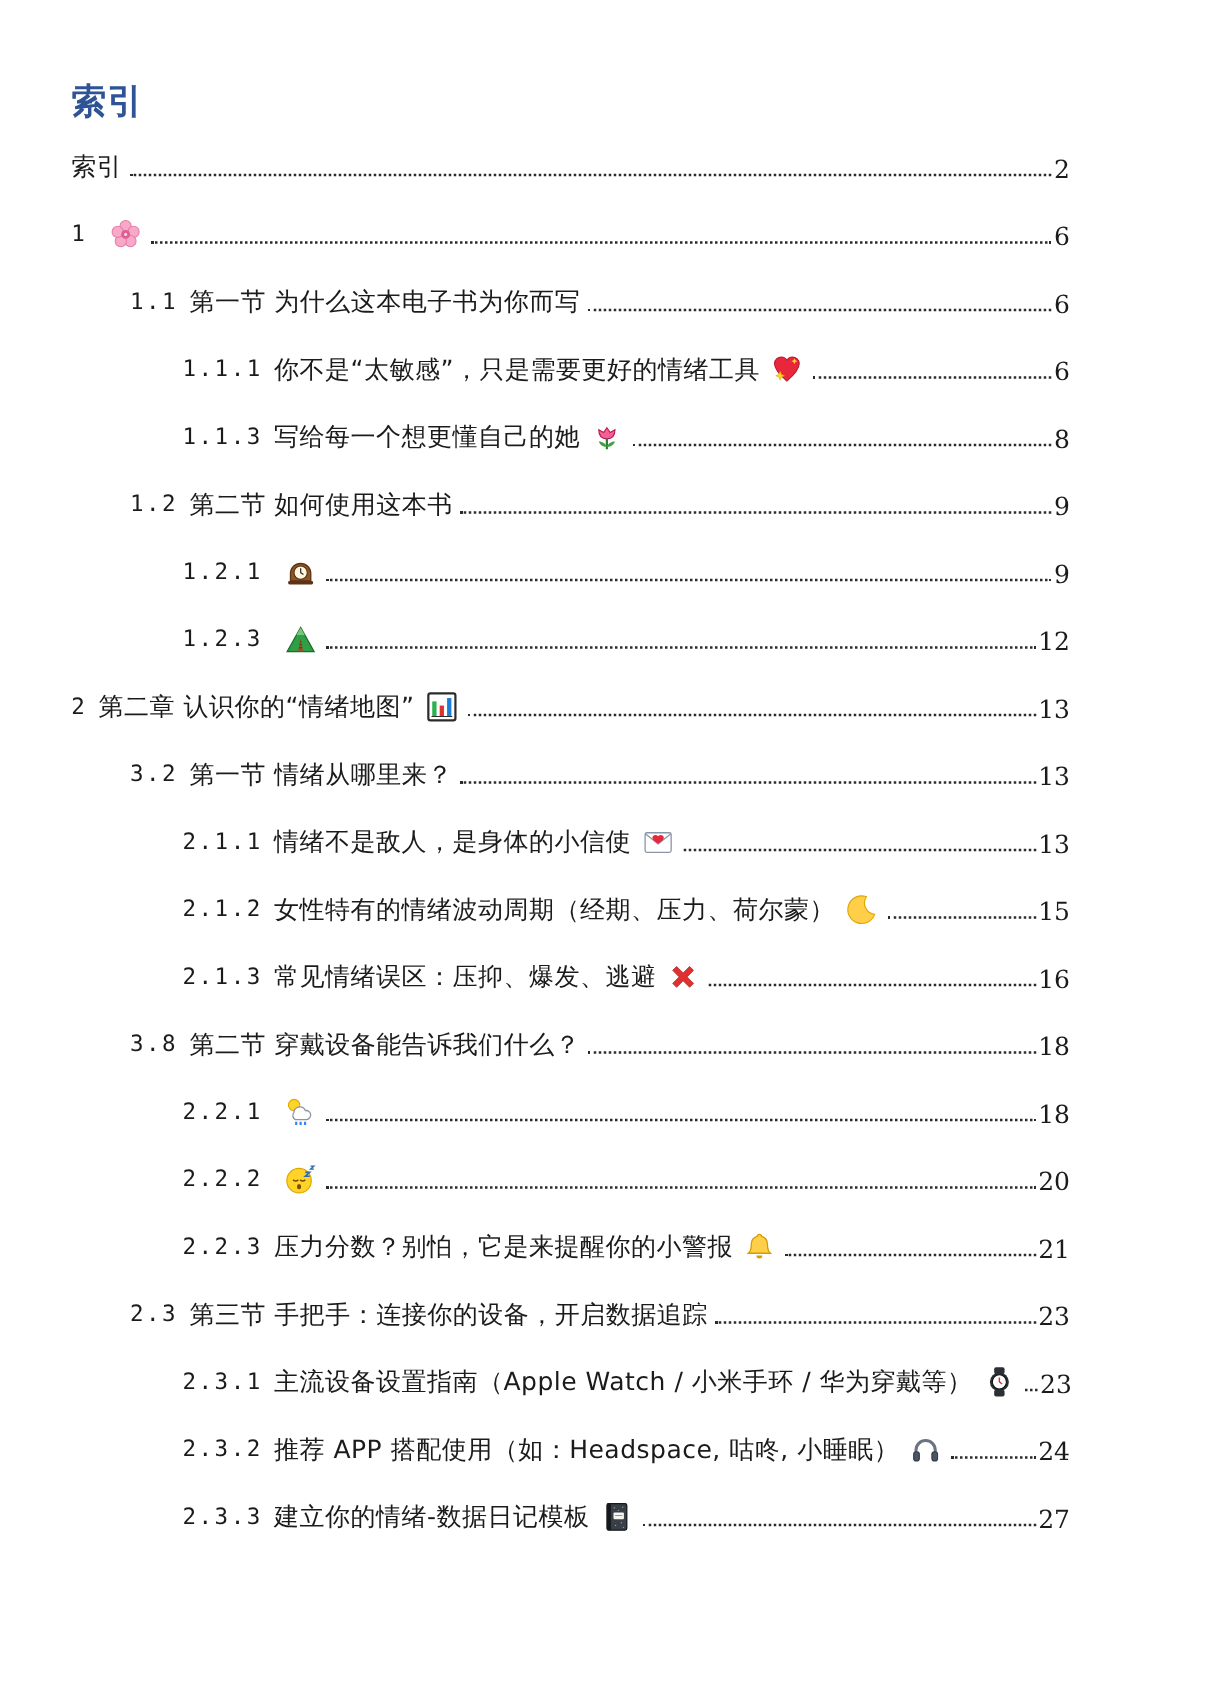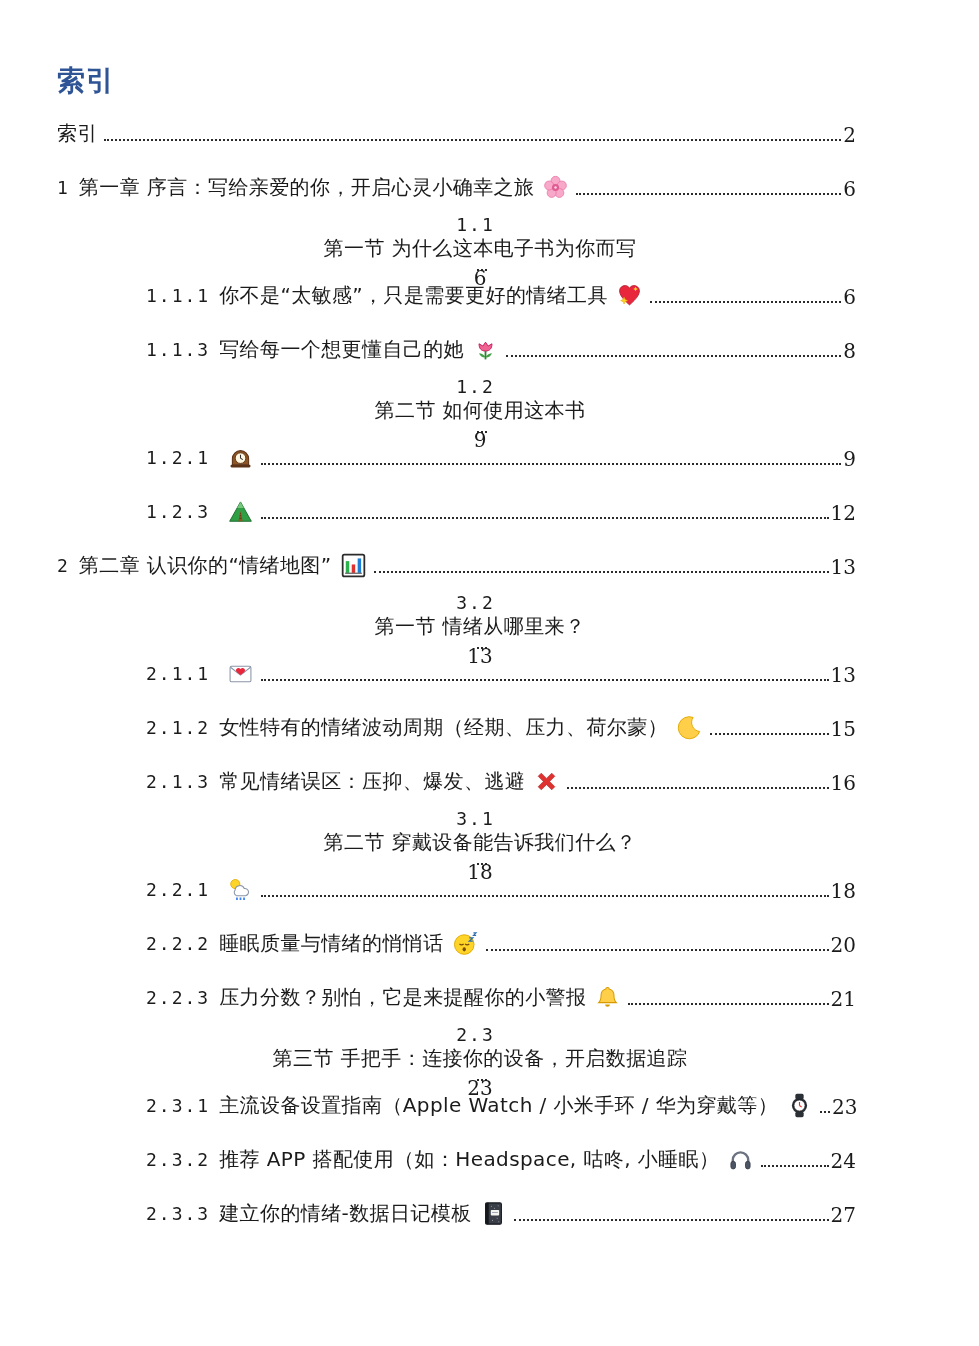--- a/index.html
+++ b/index.html
@@ -28,21 +28,21 @@
   .toc { margin-top: 6px; }
   .toc-row {
     display: flex;
     align-items: center;
     height: 54px;
     font-size: 20px;
     color: #1b1b1b;
     white-space: nowrap;
     cursor: default;
   }
-  .toc-row.level-1 { padding-left: 47px; flex-direction: column; }
+  .toc-row.level-1 { padding-left: 47px; }
   .toc-row.level-2 { padding-left: 89px; }
   .toc-row .num {
     font-family: "DejaVu Sans Mono", "Liberation Mono", monospace;
     font-size: 18px;
     letter-spacing: 2px;
     margin-right: 9px;
     flex: 0 0 auto;
   }
   .toc-row .txt {
     flex: 0 0 auto;
@@ -82,21 +82,20 @@
   <div class="toc">
       <div class="toc-row level-0">
 
     <span class="txt">索引</span>
 
     <span class="leader"></span>
     <span class="pg">2</span>
   </div>
       <div class="toc-row level-0">
     <span class="num">1</span>
-    <span class="txt">第一章 序言：写给亲爱的你，开启心灵小确幸之旅</span>
     <span class="icon">
           <svg viewBox="0 0 24 24" width="25" height="25">
             <g fill="#f8a8c8" stroke="#e87aa8" stroke-width="0.8">
               <circle cx="12" cy="5.6" r="4.3"></circle>
               <circle cx="18.1" cy="10.1" r="4.3"></circle>
               <circle cx="15.7" cy="17.2" r="4.3"></circle>
               <circle cx="8.3" cy="17.2" r="4.3"></circle>
               <circle cx="5.9" cy="10.1" r="4.3"></circle>
             </g>
             <circle cx="12" cy="12" r="3.4" fill="#e05c93"></circle>
@@ -190,20 +189,21 @@
   </div>
       <div class="toc-row level-1">
     <span class="num">3.2</span>
     <span class="txt">第一节 情绪从哪里来？</span>
 
     <span class="leader"></span>
     <span class="pg">13</span>
   </div>
       <div class="toc-row level-2">
     <span class="num">2.1.1</span>
+    <span class="txt">情绪不是敌人，是身体的小信使</span>
     <span class="icon">
           <svg viewBox="0 0 24 24" width="25" height="25">
             <rect x="2" y="5" width="20" height="15" rx="1.4" fill="#ffffff" stroke="#8a94a6" stroke-width="1"></rect>
             <path d="M2.4 6 l9.6 7.6 9.6 -7.6" fill="none" stroke="#8a94a6" stroke-width="1"></path>
             <path d="M12 7.6 c-1.7 -1.9 -4.4 -0.6 -4.4 1.3 0 1.7 2.3 3 4.4 4.6 2.1 -1.6 4.4 -2.9 4.4 -4.6 0 -1.9 -2.7 -3.2 -4.4 -1.3 z" fill="#e8273c"></path>
           </svg>
         </span>
     <span class="leader"></span>
     <span class="pg">13</span>
   </div>
@@ -223,21 +223,21 @@
     <span class="txt">常见情绪误区：压抑、爆发、逃避</span>
     <span class="icon">
           <svg viewBox="0 0 24 24" width="25" height="25">
             <path d="M4 7 L7 4 L12 9 L17 4 L20 7 L15 12 L20 17 L17 20 L12 15 L7 20 L4 17 L9 12 Z" fill="#e03131" stroke="#b02525" stroke-width="0.6"></path>
           </svg>
         </span>
     <span class="leader"></span>
     <span class="pg">16</span>
   </div>
       <div class="toc-row level-1">
-    <span class="num">3.1</span>
+    <span class="num">3.8</span>
     <span class="txt">第二节 穿戴设备能告诉我们什么？</span>
 
     <span class="leader"></span>
     <span class="pg">18</span>
   </div>
       <div class="toc-row level-2">
     <span class="num">2.2.1</span>
     <span class="icon">
           <svg viewBox="0 0 24 24" width="25" height="25">
             <circle cx="7" cy="6.8" r="4.4" fill="#ffd428" stroke="#e0a800" stroke-width="0.8"></circle>
@@ -245,21 +245,20 @@
             <g stroke="#3b82f6" stroke-width="1.7">
               <path d="M8.6 19.6 v2.4 M12 19.6 v2.4 M15.4 19.6 v2.4"></path>
             </g>
           </svg>
         </span>
     <span class="leader"></span>
     <span class="pg">18</span>
   </div>
       <div class="toc-row level-2">
     <span class="num">2.2.2</span>
-    <span class="txt">睡眠质量与情绪的悄悄话</span>
     <span class="icon">
           <svg viewBox="0 0 24 24" width="25" height="25">
             <circle cx="10.8" cy="13" r="9.4" fill="#ffd428" stroke="#e0a800" stroke-width="0.9"></circle>
             <path d="M6.2 12.4 q2 1.7 4 0 M11.6 12.4 q2 1.7 4 0" stroke="#7a4b00" stroke-width="1.2" fill="none"></path>
             <ellipse cx="10.8" cy="17.6" rx="1.6" ry="2" fill="#7a4b00"></ellipse>
             <path d="M15.6 6.6 h3.4 l-3.4 3 h3.4" fill="none" stroke="#2b6cb0" stroke-width="1.2"></path>
             <path d="M19.6 1.8 h2.6 l-2.6 2.4 h2.6" fill="none" stroke="#2b6cb0" stroke-width="1"></path>
           </svg>
         </span>
     <span class="leader"></span>

